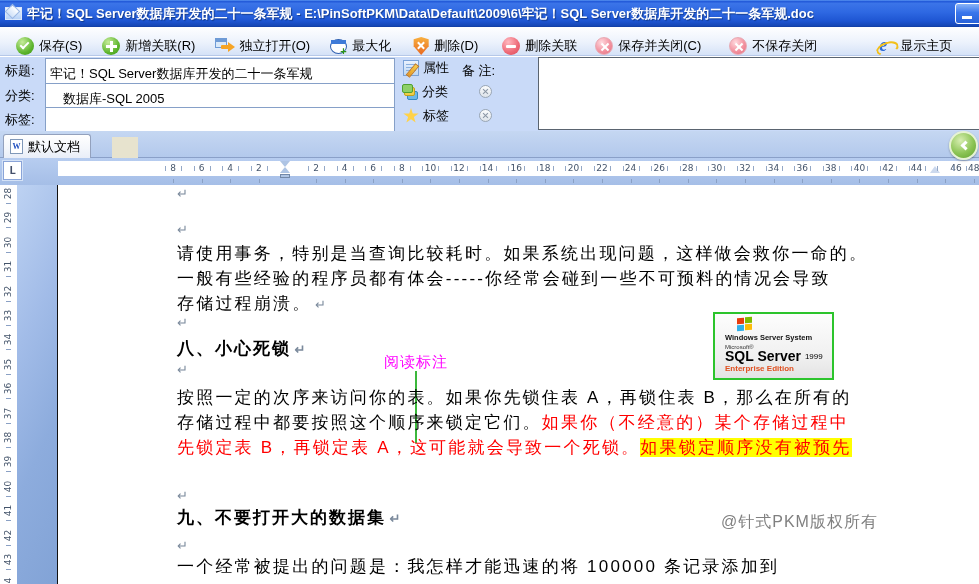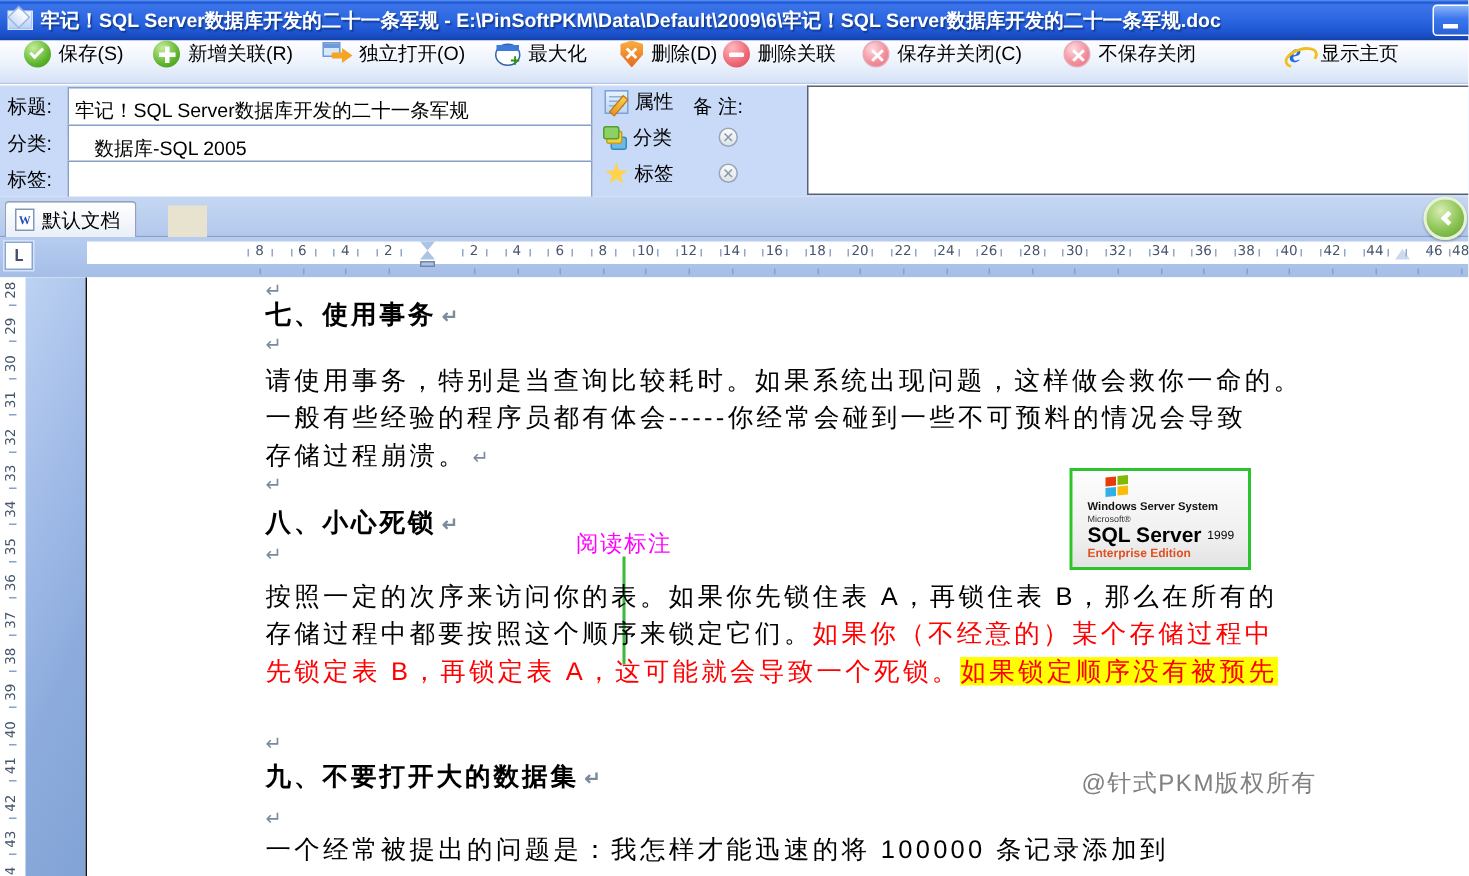--- a/index.html
+++ b/index.html
@@ -12,24 +12,24 @@
   .win-icon{width:17px;height:13px;margin-right:5px;background:linear-gradient(180deg,#eef5ff,#b8d2f6);border:1px solid #dce8fa;position:relative;flex:none}
   .win-icon::after{content:"";position:absolute;left:1px;top:-2px;width:9px;height:9px;background:linear-gradient(180deg,#fdfeff,#cfe0f8);transform:rotate(45deg);border:1px solid #9cb8e4}
   .title-text{color:#fff;font-weight:bold;font-size:13px;white-space:nowrap;text-shadow:1px 1px 1px #123a8c;overflow:hidden}
   .min-btn{position:absolute;right:-4px;top:3px;width:28px;height:21px;border-radius:3px;border:1px solid #fff;
     background:linear-gradient(180deg,#8ab4f8,#3a76ec 45%,#2a62d8);cursor:pointer}
   .min-btn i{position:absolute;left:6px;bottom:4px;width:10px;height:3px;background:#fff}
 
   
   .toolbar{position:absolute;left:0;top:27px;width:979px;height:29px;
     background:linear-gradient(180deg,#fefeff 0%,#ecf2fc 55%,#d5e2f7 100%);
-    border-bottom:1px solid #b6c8e8;display:flex;align-items:flex-start}
+    border-bottom:1px solid #b6c8e8;display:flex;align-items:flex-end}
   .tb{display:flex;align-items:center;gap:5px;font-size:13px;color:#000;cursor:pointer;white-space:nowrap}
   .tb:nth-child(1){margin-left:16px}.tb:nth-child(2){margin-left:20px}.tb:nth-child(3){margin-left:20px}
-  .tb:nth-child(4){margin-left:20px}.tb:nth-child(5){margin-left:22px}.tb:nth-child(6){margin-left:4px}
+  .tb:nth-child(4){margin-left:20px}.tb:nth-child(5){margin-left:22px}.tb:nth-child(6){margin-left:24px}
   .tb:nth-child(7){margin-left:18px}.tb:nth-child(8){margin-left:28px}.tb:nth-child(9){margin-left:60px}
   .ic{width:18px;height:18px;border-radius:50%;position:relative;flex:none}
   .ic-green{background:radial-gradient(circle at 35% 28%,#c6ec9a,#5cb42c 62%,#3f9416)}
   .ic-pink{background:radial-gradient(circle at 35% 28%,#ffd9de,#f2909e 58%,#e26c7c);border:1px solid #e8aab4}
   .ic-red{background:radial-gradient(circle at 35% 28%,#ffb9c0,#ee6a78 58%,#d84858)}
   .chk{position:absolute;left:4px;top:5px;width:9px;height:5px;border-left:2px solid #fff;border-bottom:2px solid #fff;transform:rotate(-45deg)}
   .plus::before,.plus::after{content:"";position:absolute;background:#fff}
   .plus::before{left:8px;top:4px;width:3px;height:11px}
   .plus::after{left:4px;top:8px;width:11px;height:3px}
   .minus::before{content:"";position:absolute;left:4px;top:8px;width:10px;height:3px;background:#fff;border-radius:1px}
@@ -420,23 +420,20 @@
           <i class="q4"></i>
         </div>
       <div class="wss">Windows Server System</div>
       <div class="msr">Microsoft®</div>
       <div class="sqlname"><span>SQL Server</span> <span class="yr">1999</span></div>
       <div class="edition">Enterprise Edition</div>
     </div>
   <div class="blk blk-pilcrow pos-0">
         <div class="dline"><span class="seg-p">↵</span></div>
       </div>
-      <div class="blk blk-heading pos-1">
-        <div class="dline"><span class="seg-n">七、使用事务</span><span class="seg-p"> ↵</span></div>
-      </div>
       <div class="blk blk-pilcrow pos-2">
         <div class="dline"><span class="seg-p">↵</span></div>
       </div>
       <div class="blk blk-body pos-3">
         <div class="dline"><span class="seg-n">请使用事务，特别是当查询比较耗时。如果系统出现问题，这样做会救你一命的。</span></div>
         <div class="dline"><span class="seg-n">一般有些经验的程序员都有体会-----你经常会碰到一些不可预料的情况会导致</span></div>
         <div class="dline"><span class="seg-n">存储过程崩溃。</span><span class="seg-p"> ↵</span></div>
       </div>
       <div class="blk blk-pilcrow pos-4">
         <div class="dline"><span class="seg-p">↵</span></div>

